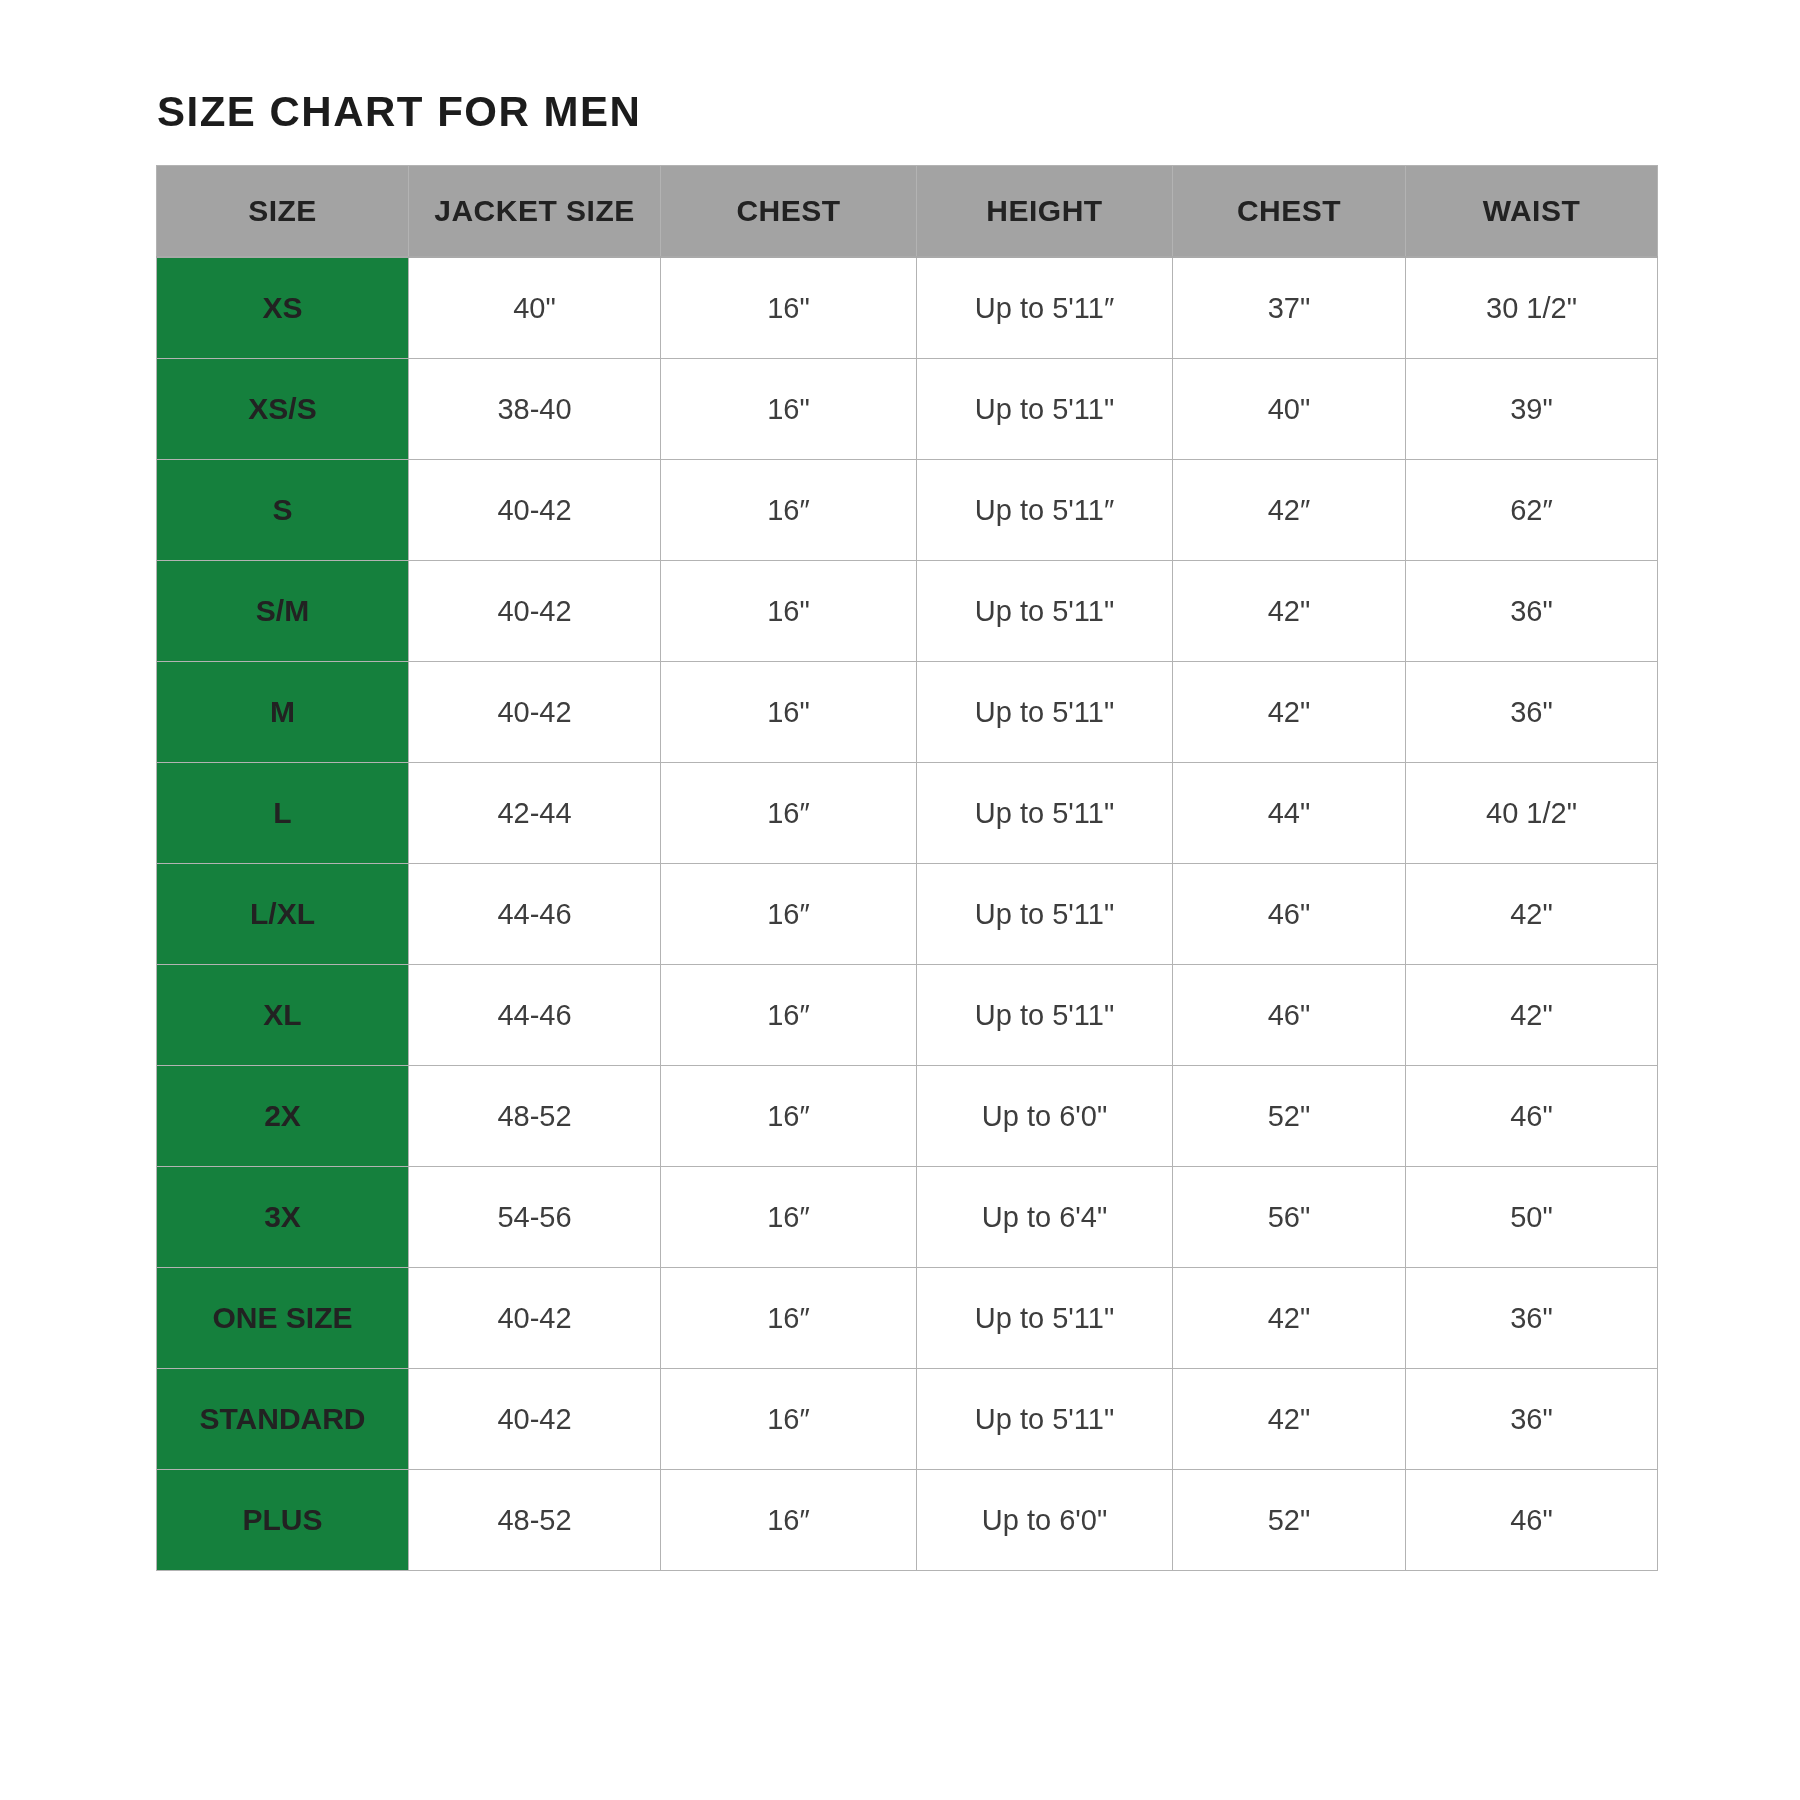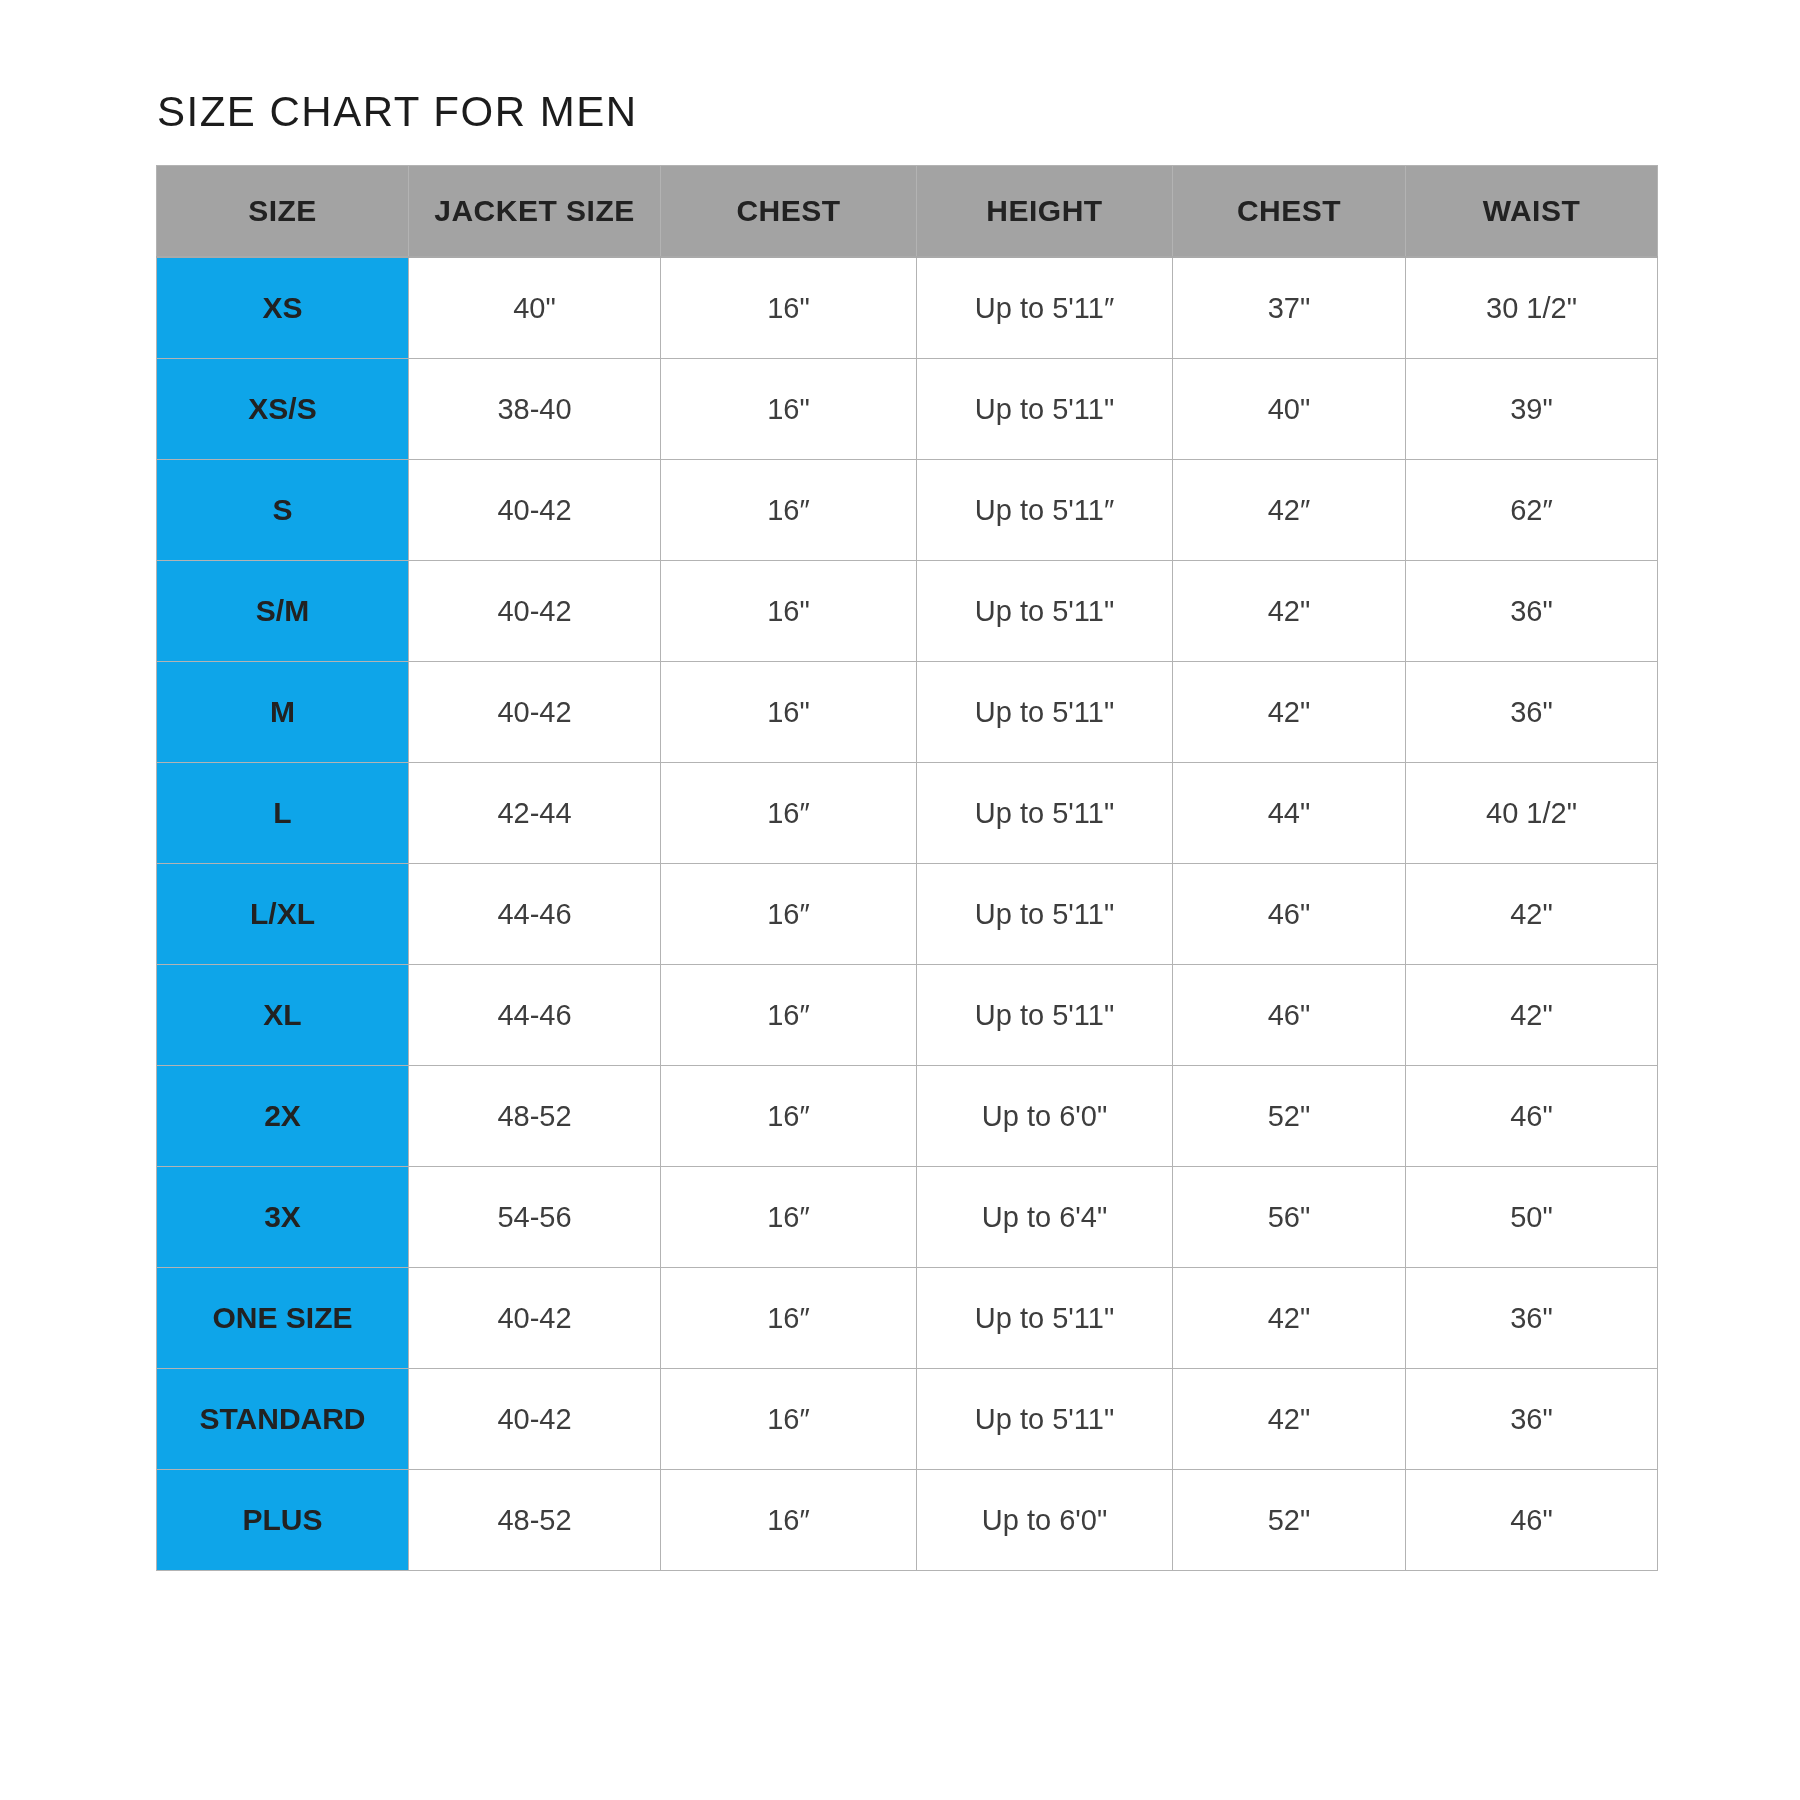--- a/index.html
+++ b/index.html
@@ -9,21 +9,21 @@
     width: 1800px;
     height: 1800px;
     font-family: "Liberation Sans", sans-serif;
     position: relative;
   }
   .page-title {
     position: absolute;
     left: 157px;
     top: 88px;
     font-size: 42px;
-    font-weight: normal;
+    font-weight: bold;
     letter-spacing: 1.5px;
     color: #1c1c1c;
     white-space: nowrap;
   }
   table.size-chart {
     position: absolute;
     left: 156px;
     top: 165px;
     width: 1501px;
     border-collapse: collapse;
@@ -45,21 +45,21 @@
     color: #222222;
     border-bottom: 2px solid #a9a9a9;
   }
   .size-chart tbody td {
     height: 100px;
     background: #ffffff;
     font-size: 29px;
     color: #3d3d3d;
   }
   .size-chart tbody td.size-cell {
-    background: #0ea5e9;
+    background: #15803d;
     font-weight: bold;
     font-size: 30px;
     color: #222222;
   }
 </style>
 </head>
 <body>
 
 <div class="page-title">SIZE CHART FOR MEN</div>
 

